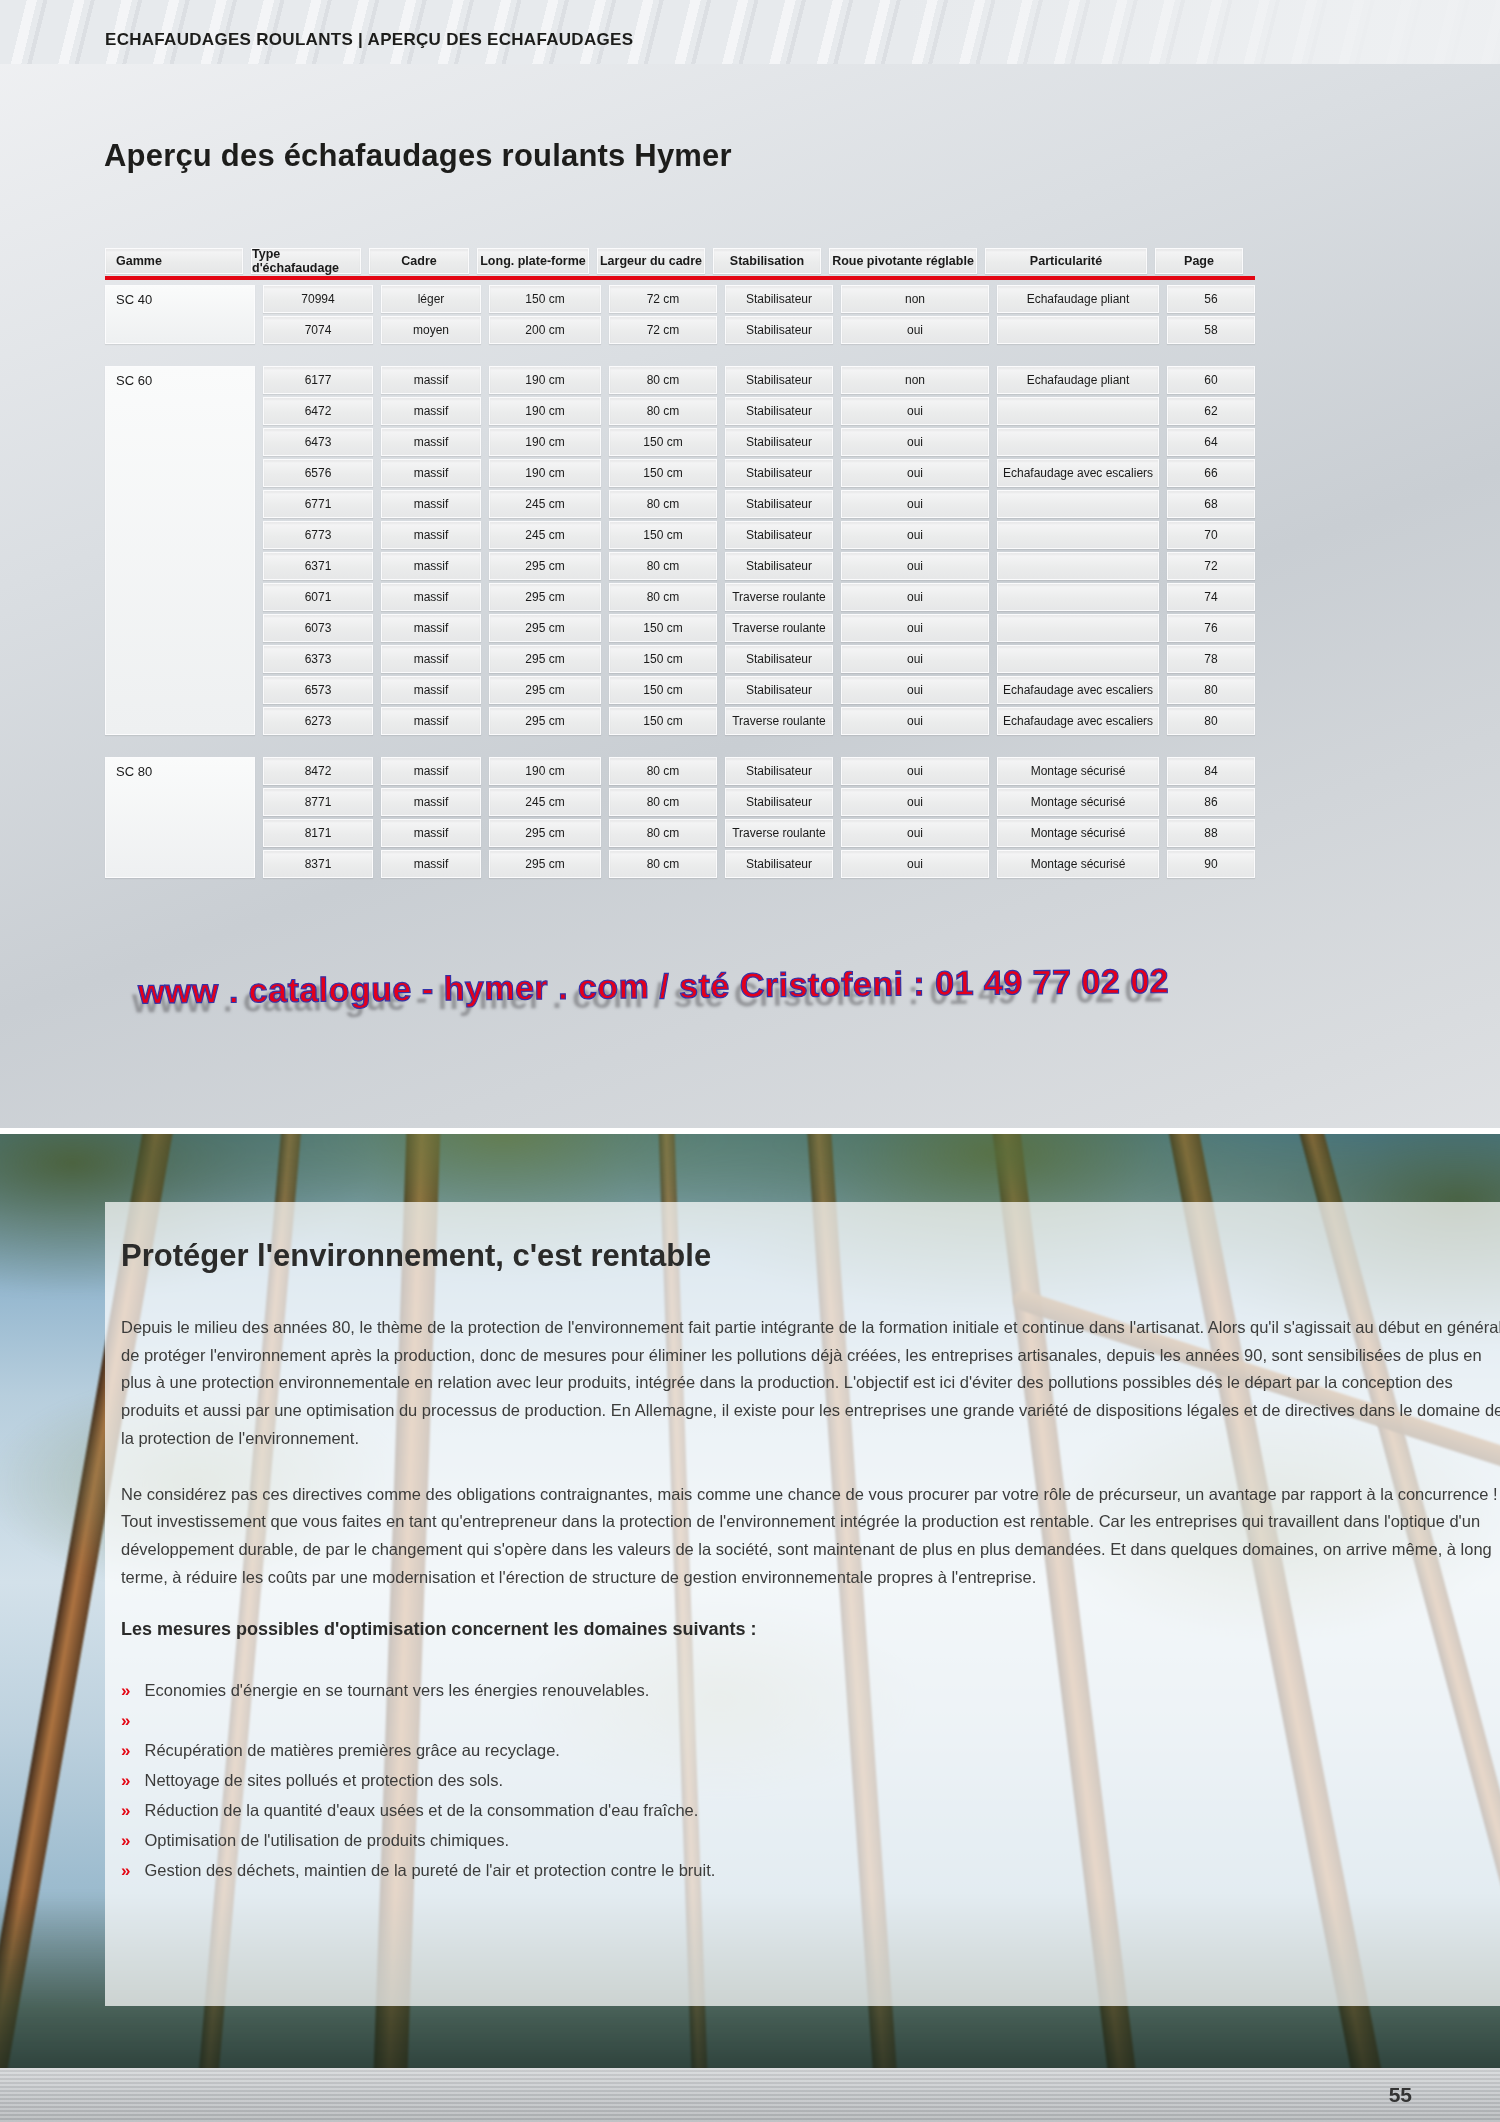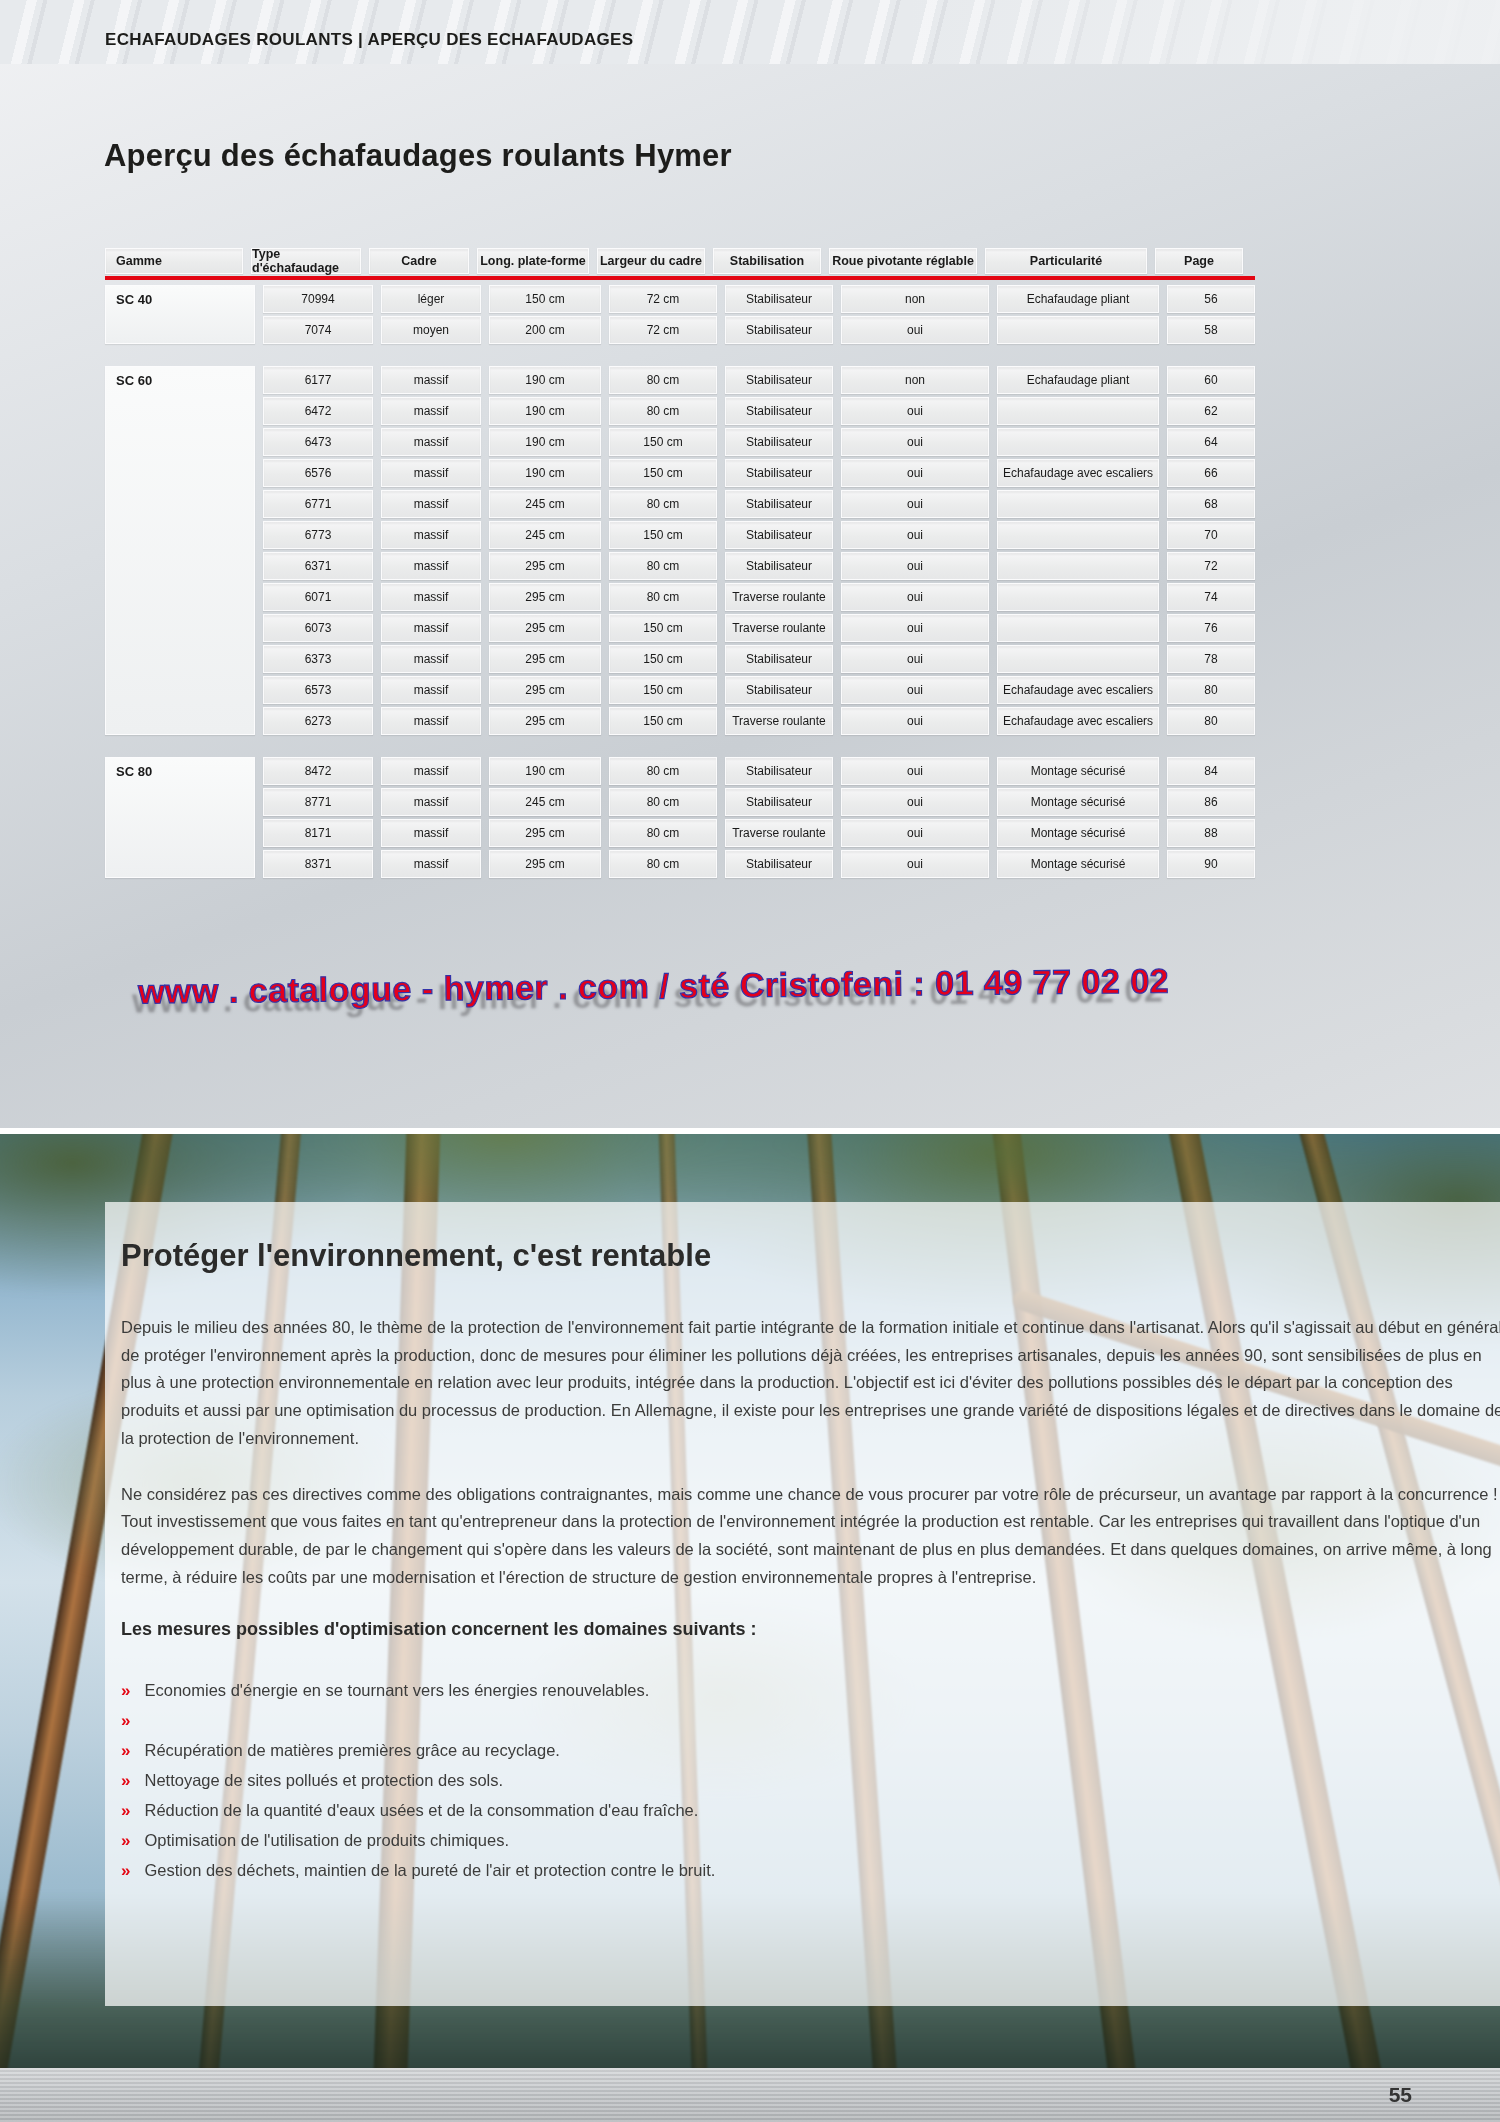--- a/index.html
+++ b/index.html
@@ -43,21 +43,21 @@
   .c0{ width:138px; } .c1{ width:110px; } .c2{ width:100px; } .c3{ width:112px; }
   .c4{ width:108px; } .c5{ width:108px; } .c6{ width:148px; } .c7{ width:162px; } .c8{ width:88px; }
   .hcell{ height:26px; font-weight:bold; font-size:12.5px; }
   .hcell.c0{ justify-content:flex-start; padding-left:10px; }
   .header-rule{ height:4px; background:#e30613; margin:2px 0 5px 0; width:1150px; }
   .tgroup{ display:flex; margin-bottom:22px; }
   .gamme-cell{
     width:150px; margin-right:8px; flex-shrink:0;
     background:linear-gradient(180deg,#fafbfb,#eef0f1);
     border:1px solid #fcfcfd; box-shadow:0 1px 1px rgba(0,0,0,.08);
-    font-size:13px; font-weight:bold; color:#1a1a1a;
+    font-size:13px; font-weight:normal; color:#1a1a1a;
     padding:6px 0 0 10px;
   }
   .rows{ display:flex; flex-direction:column; }
   .trow{ margin-bottom:3px; }
   .trow:last-child{ margin-bottom:0; }
 
   
   .watermark{
     position:absolute; left:138px; top:966px; width:1222px;
     font-size:34px; font-weight:bold; color:#e4001c;

